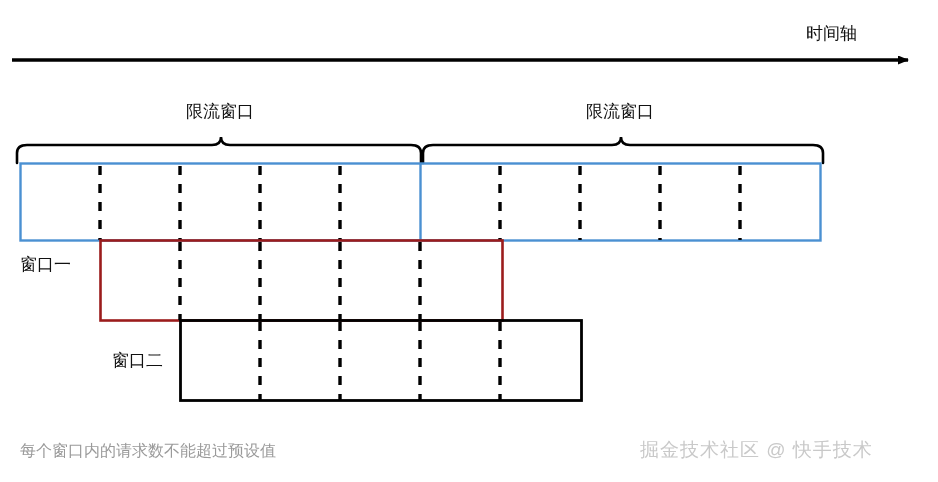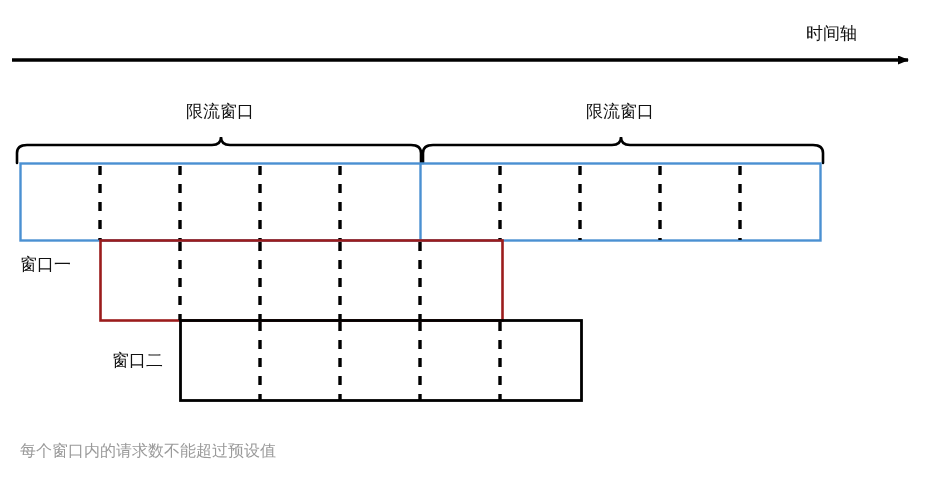--- a/index.html
+++ b/index.html
@@ -123,14 +123,15 @@
   <div class="lbl lbl-center" style="left:220px; top:103px;">限流窗口</div>
 
   <div class="lbl lbl-center" style="left:620px; top:103px;">限流窗口</div>
 
   <div class="lbl" style="left:20px; top:256px;">窗口一</div>
 
   <div class="lbl" style="left:104px; top:352px;margin-left:8px;">窗口二</div>
 
   <div class="caption" style="left:20px; top:443px;">每个窗口内的请求数不能超过预设值</div>
 
+  <div class="watermark" style="left:640px; top:440px;">掘金技术社区 @ 快手技术</div>
 
 </div>
 
 </body></html>

